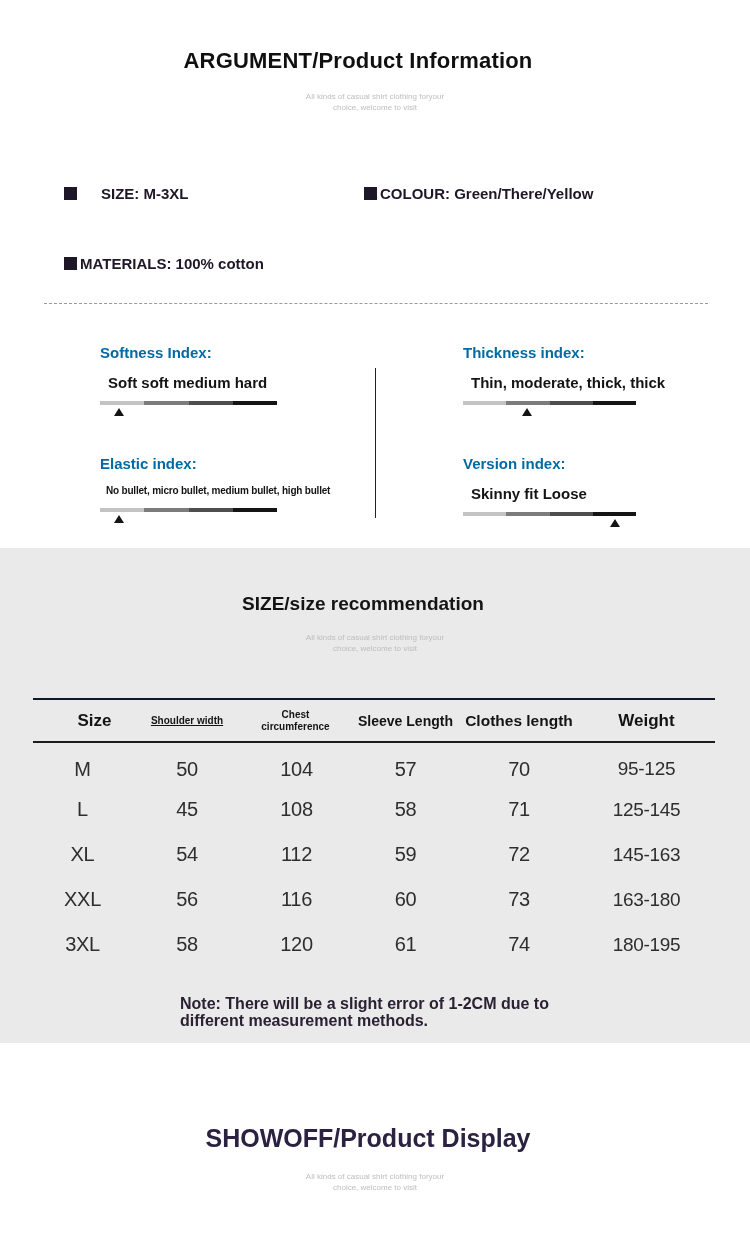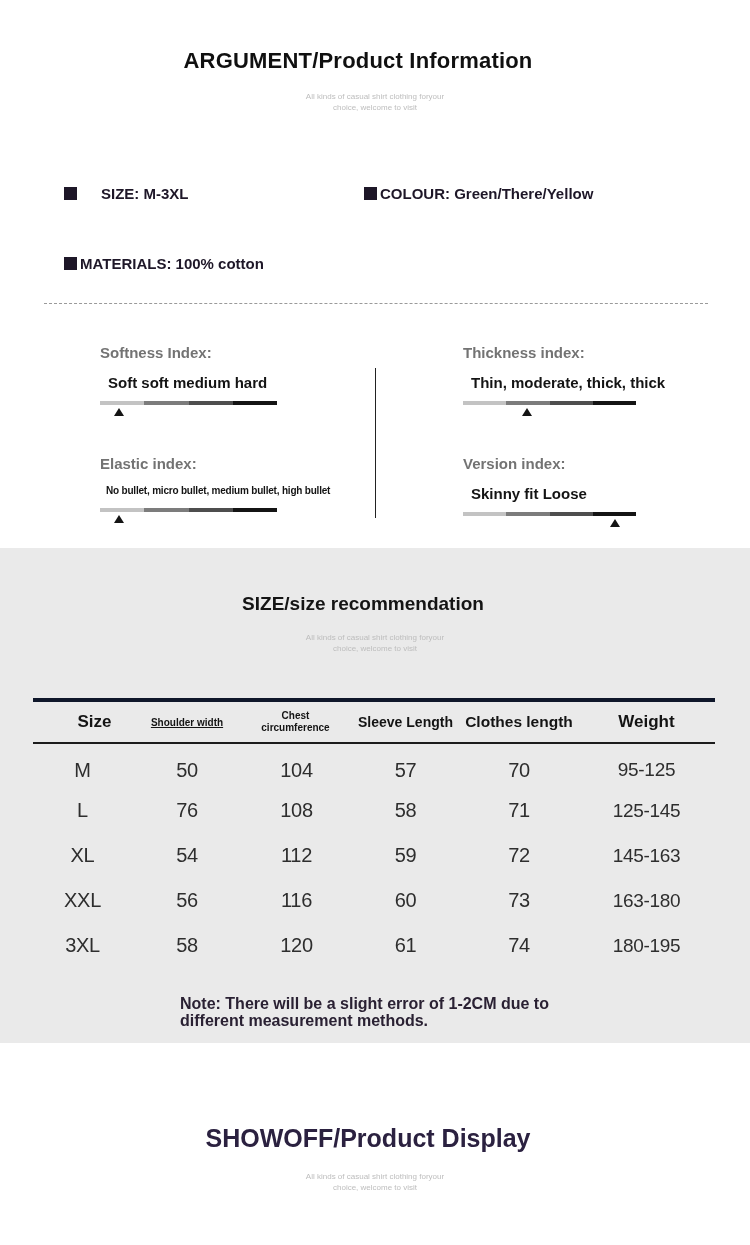--- a/index.html
+++ b/index.html
@@ -24,37 +24,37 @@
   .dashed-divider { position:absolute; top:303px; left:44px; width:664px; border-top:1px dashed #9a9a9a; }
 
   
   .indices { position:absolute; top:330px; left:0; width:750px; height:218px; }
   .v-divider { position:absolute; left:375px; top:38px; height:150px; border-left:1px solid #222; }
   .index-cell { position:absolute; }
   .cell-tl { left:100px; top:14px; }
   .cell-tr { left:463px; top:14px; }
   .cell-bl { left:100px; top:125px; }
   .cell-br { left:463px; top:125px; }
-  .index-label { font-size:15px; font-weight:bold; color:#737373; margin-bottom:13px; white-space:nowrap; }
+  .index-label { font-size:15px; font-weight:bold; color:#0369a1; margin-bottom:13px; white-space:nowrap; }
   .index-value { font-size:15px; font-weight:bold; color:#141414; padding-left:8px; margin-bottom:10px; white-space:nowrap;margin-top:8px; }
   .index-cell.small .index-value { font-size:10px; letter-spacing:-.2px; padding-left:6px; margin-top:5px; margin-bottom:12px; }
   .index-bar { position:relative; display:flex; height:4px; width:177px; }
   .cell-tr .index-bar, .cell-br .index-bar { width:173px; }
   .bar-seg { flex:1; height:4px; }
   .bar-marker { position:absolute; top:7px; width:0; height:0; margin-left:-5px;
     border-left:5px solid transparent; border-right:5px solid transparent; border-bottom:8px solid #141414; }
 
   
   .size-section { position:absolute; top:548px; left:0; width:750px; height:495px; background:#eaeaea; }
   .size-title { position:absolute; top:45px; left:0; width:750px; text-align:center;
     font-size:19px; font-weight:bold; color:#141414; transform:translateX(-12px); }
   .size-section .tagline { top:84px; }
 
   .size-table { position:absolute; top:150px; left:33px; width:682px; border-collapse:collapse; table-layout:fixed; }
-  .size-table thead tr { border-top:4px solid #0f172a; border-bottom:2px solid #1c1c1c; }
+  .size-table thead tr { border-top:2px solid #0f172a; border-bottom:2px solid #1c1c1c; }
   .size-table th { font-weight:bold; color:#141414; height:43px; vertical-align:middle; text-align:center; }
   .col-h-size { font-size:17px; text-align:left; padding-left:24px; }
   .col-h-shoulder { font-size:10px;text-decoration:underline; }
   .col-h-chest { font-size:10px; line-height:12px; text-align:left; padding-left:12px; padding-right:14px; }
   .col-h-sleeve { font-size:14px; }
   .col-h-clothes { font-size:15.5px; }
   .col-h-weight { font-size:17px; }
   .size-table td { height:45px; vertical-align:middle; text-align:center;
     font-size:20px; font-weight:normal; color:#2e2e2e; letter-spacing:-.3px; }
   .size-table td.col-weight { font-size:19px; }
@@ -176,21 +176,21 @@
         <tr>
           <td>M</td>
           <td>50</td>
           <td>104</td>
           <td>57</td>
           <td>70</td>
           <td class="col-weight">95-125</td>
         </tr>
         <tr>
           <td>L</td>
-          <td>76</td>
+          <td>45</td>
           <td>108</td>
           <td>58</td>
           <td>71</td>
           <td class="col-weight">125-145</td>
         </tr>
         <tr>
           <td>XL</td>
           <td>54</td>
           <td>112</td>
           <td>59</td>

